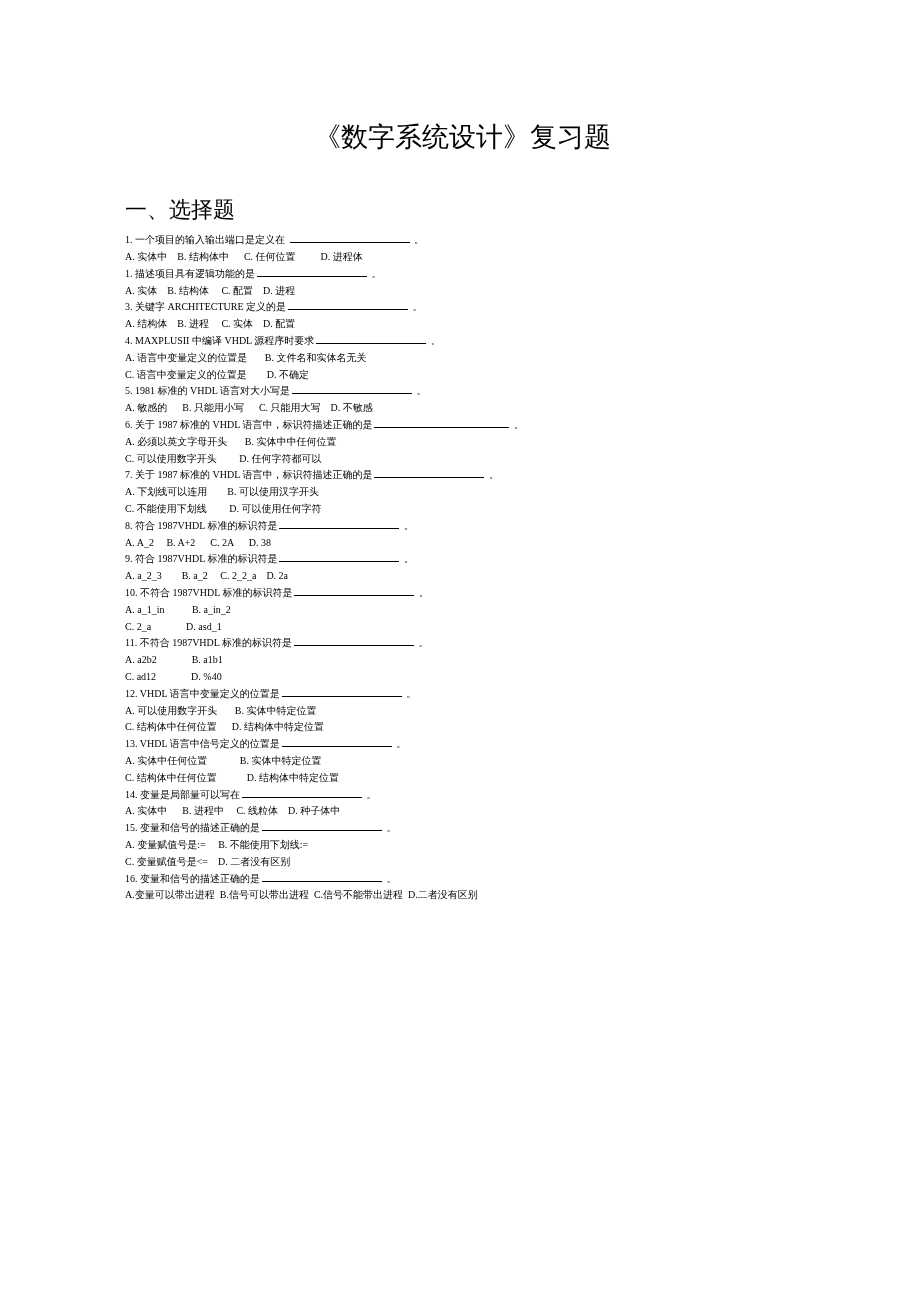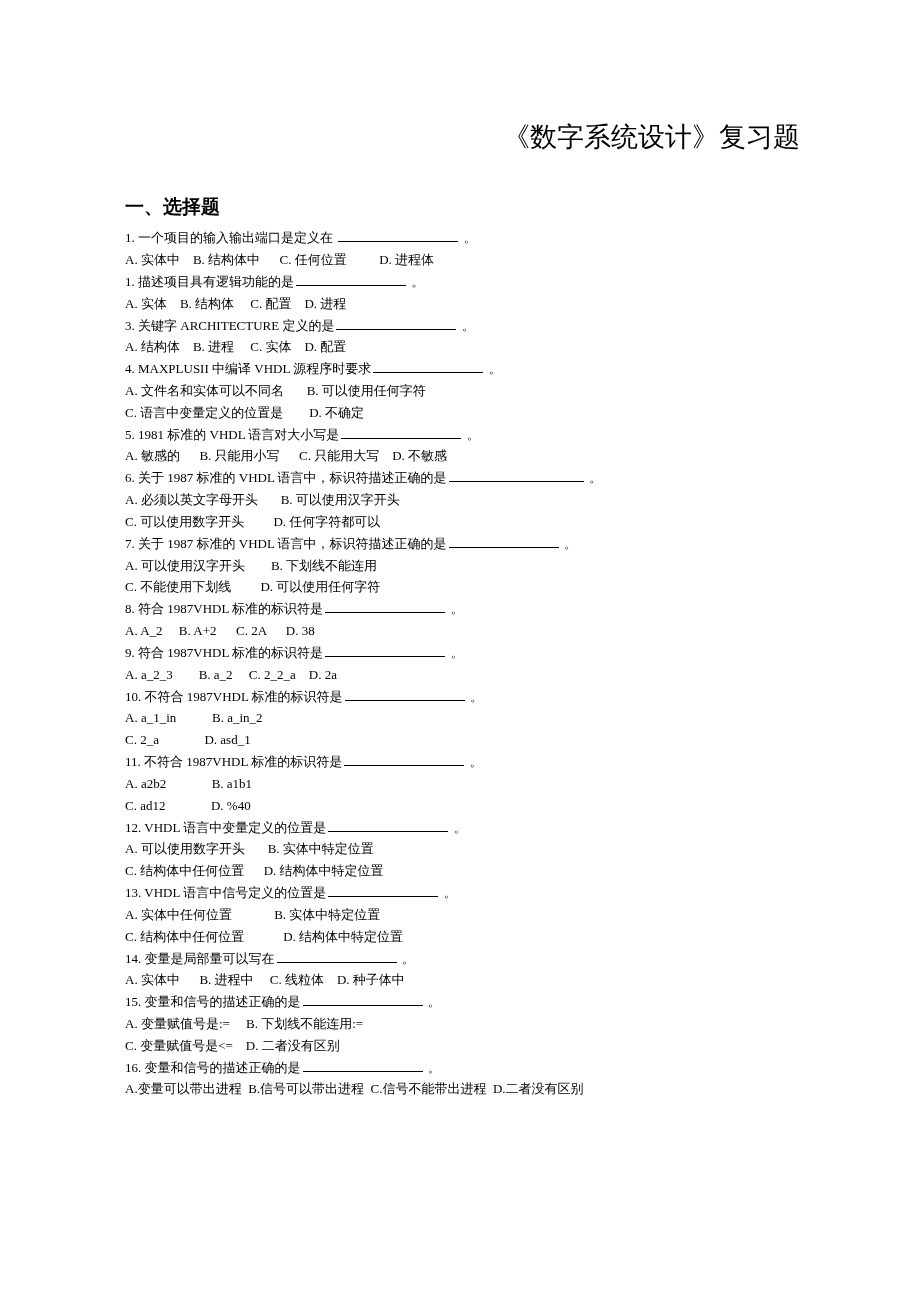--- a/index.html
+++ b/index.html
@@ -11,34 +11,34 @@
       width: 920px;
       min-height: 1302px;
       background: #ffffff;
       font-family: "SimSun", "宋体", serif;
       padding: 115px 120px 40px 125px;
       color: #000000;
       font-size: 16px;
       line-height: 1.7;
     }
     .title {
-      text-align: right;
+      text-align: center;
       font-size: 27px;
       font-weight: normal;
       margin-bottom: 30px;
       font-family: "SimSun", "宋体", serif;
     }
     .section-header {
-      font-size: 19px;
-      font-weight: bold;
+      font-size: 22px;
+      font-weight: normal;
       font-family: "SimHei", "黑体", sans-serif;
       margin-bottom: 4px;
     }
     .question {
-      font-size: 13px;
+      font-size: 10px;
       line-height: 1.68;
       white-space: pre;
       font-family: "SimSun", "宋体", serif;
     }
     .blank {
       display: inline-block;
       border-bottom: 1px solid #000;
       width: 120px;
       height: 1em;
       vertical-align: baseline;
@@ -61,32 +61,32 @@
 <div class="question"><span>1. 一个项目的输入输出端口是定义在 </span><span class="blank"></span><span> 。</span></div>
 <div class="question">A. 实体中    B. 结构体中      C. 任何位置          D. 进程体</div>
 
 <div class="question"><span>1. 描述项目具有逻辑功能的是</span><span class="blank blank-short"></span><span> 。</span></div>
 <div class="question">A. 实体    B. 结构体     C. 配置    D. 进程</div>
 
 <div class="question"><span>3. 关键字 ARCHITECTURE 定义的是</span><span class="blank"></span><span> 。</span></div>
 <div class="question">A. 结构体    B. 进程     C. 实体    D. 配置</div>
 
 <div class="question"><span>4. MAXPLUSII 中编译 VHDL 源程序时要求</span><span class="blank blank-short"></span><span> 。</span></div>
-<div class="question">A. 文件名和实体可以不同名       B. 可以使用任何字符</div>
+<div class="question">A. 语言中变量定义的位置是       B. 文件名和实体名无关</div>
 <div class="question">C. 语言中变量定义的位置是        D. 不确定</div>
 
 <div class="question"><span>5. 1981 标准的 VHDL 语言对大小写是</span><span class="blank"></span><span> 。</span></div>
 <div class="question">A. 敏感的      B. 只能用小写      C. 只能用大写    D. 不敏感</div>
 
 <div class="question"><span>6. 关于 1987 标准的 VHDL 语言中，标识符描述正确的是</span><span class="blank blank-long"></span><span> 。</span></div>
-<div class="question">A. 必须以英文字母开头       B. 可以使用汉字开头</div>
+<div class="question">A. 必须以英文字母开头       B. 实体中中任何位置</div>
 <div class="question">C. 可以使用数字开头         D. 任何字符都可以</div>
 
 <div class="question"><span>7. 关于 1987 标准的 VHDL 语言中，标识符描述正确的是</span><span class="blank blank-short"></span><span> 。</span></div>
-<div class="question">A. 可以使用汉字开头        B. 下划线不能连用</div>
+<div class="question">A. 下划线可以连用        B. 可以使用汉字开头</div>
 <div class="question">C. 不能使用下划线         D. 可以使用任何字符</div>
 
 <div class="question"><span>8. 符合 1987VHDL 标准的标识符是</span><span class="blank"></span><span> 。</span></div>
 <div class="question">A. A_2     B. A+2      C. 2A      D. 38</div>
 
 <div class="question"><span>9. 符合 1987VHDL 标准的标识符是</span><span class="blank"></span><span> 。</span></div>
 <div class="question">A. a_2_3        B. a_2     C. 2_2_a    D. 2a</div>
 
 <div class="question"><span>10. 不符合 1987VHDL 标准的标识符是</span><span class="blank"></span><span> 。</span></div>
 <div class="question">A. a_1_in           B. a_in_2</div>
@@ -101,17 +101,17 @@
 <div class="question">C. 结构体中任何位置      D. 结构体中特定位置</div>
 
 <div class="question"><span>13. VHDL 语言中信号定义的位置是</span><span class="blank blank-short"></span><span> 。</span></div>
 <div class="question">A. 实体中任何位置             B. 实体中特定位置</div>
 <div class="question">C. 结构体中任何位置            D. 结构体中特定位置</div>
 
 <div class="question"><span>14. 变量是局部量可以写在</span><span class="blank"></span><span> 。</span></div>
 <div class="question">A. 实体中      B. 进程中     C. 线粒体    D. 种子体中</div>
 
 <div class="question"><span>15. 变量和信号的描述正确的是</span><span class="blank"></span><span> 。</span></div>
-<div class="question">A. 变量赋值号是:=     B. 下划线不能连用:=</div>
+<div class="question">A. 变量赋值号是:=     B. 不能使用下划线:=</div>
 <div class="question">C. 变量赋值号是&lt;=    D. 二者没有区别</div>
 
 <div class="question"><span>16. 变量和信号的描述正确的是</span><span class="blank"></span><span> 。</span></div>
 <div class="question">A.变量可以带出进程  B.信号可以带出进程  C.信号不能带出进程  D.二者没有区别</div>
 
 </body></html>

